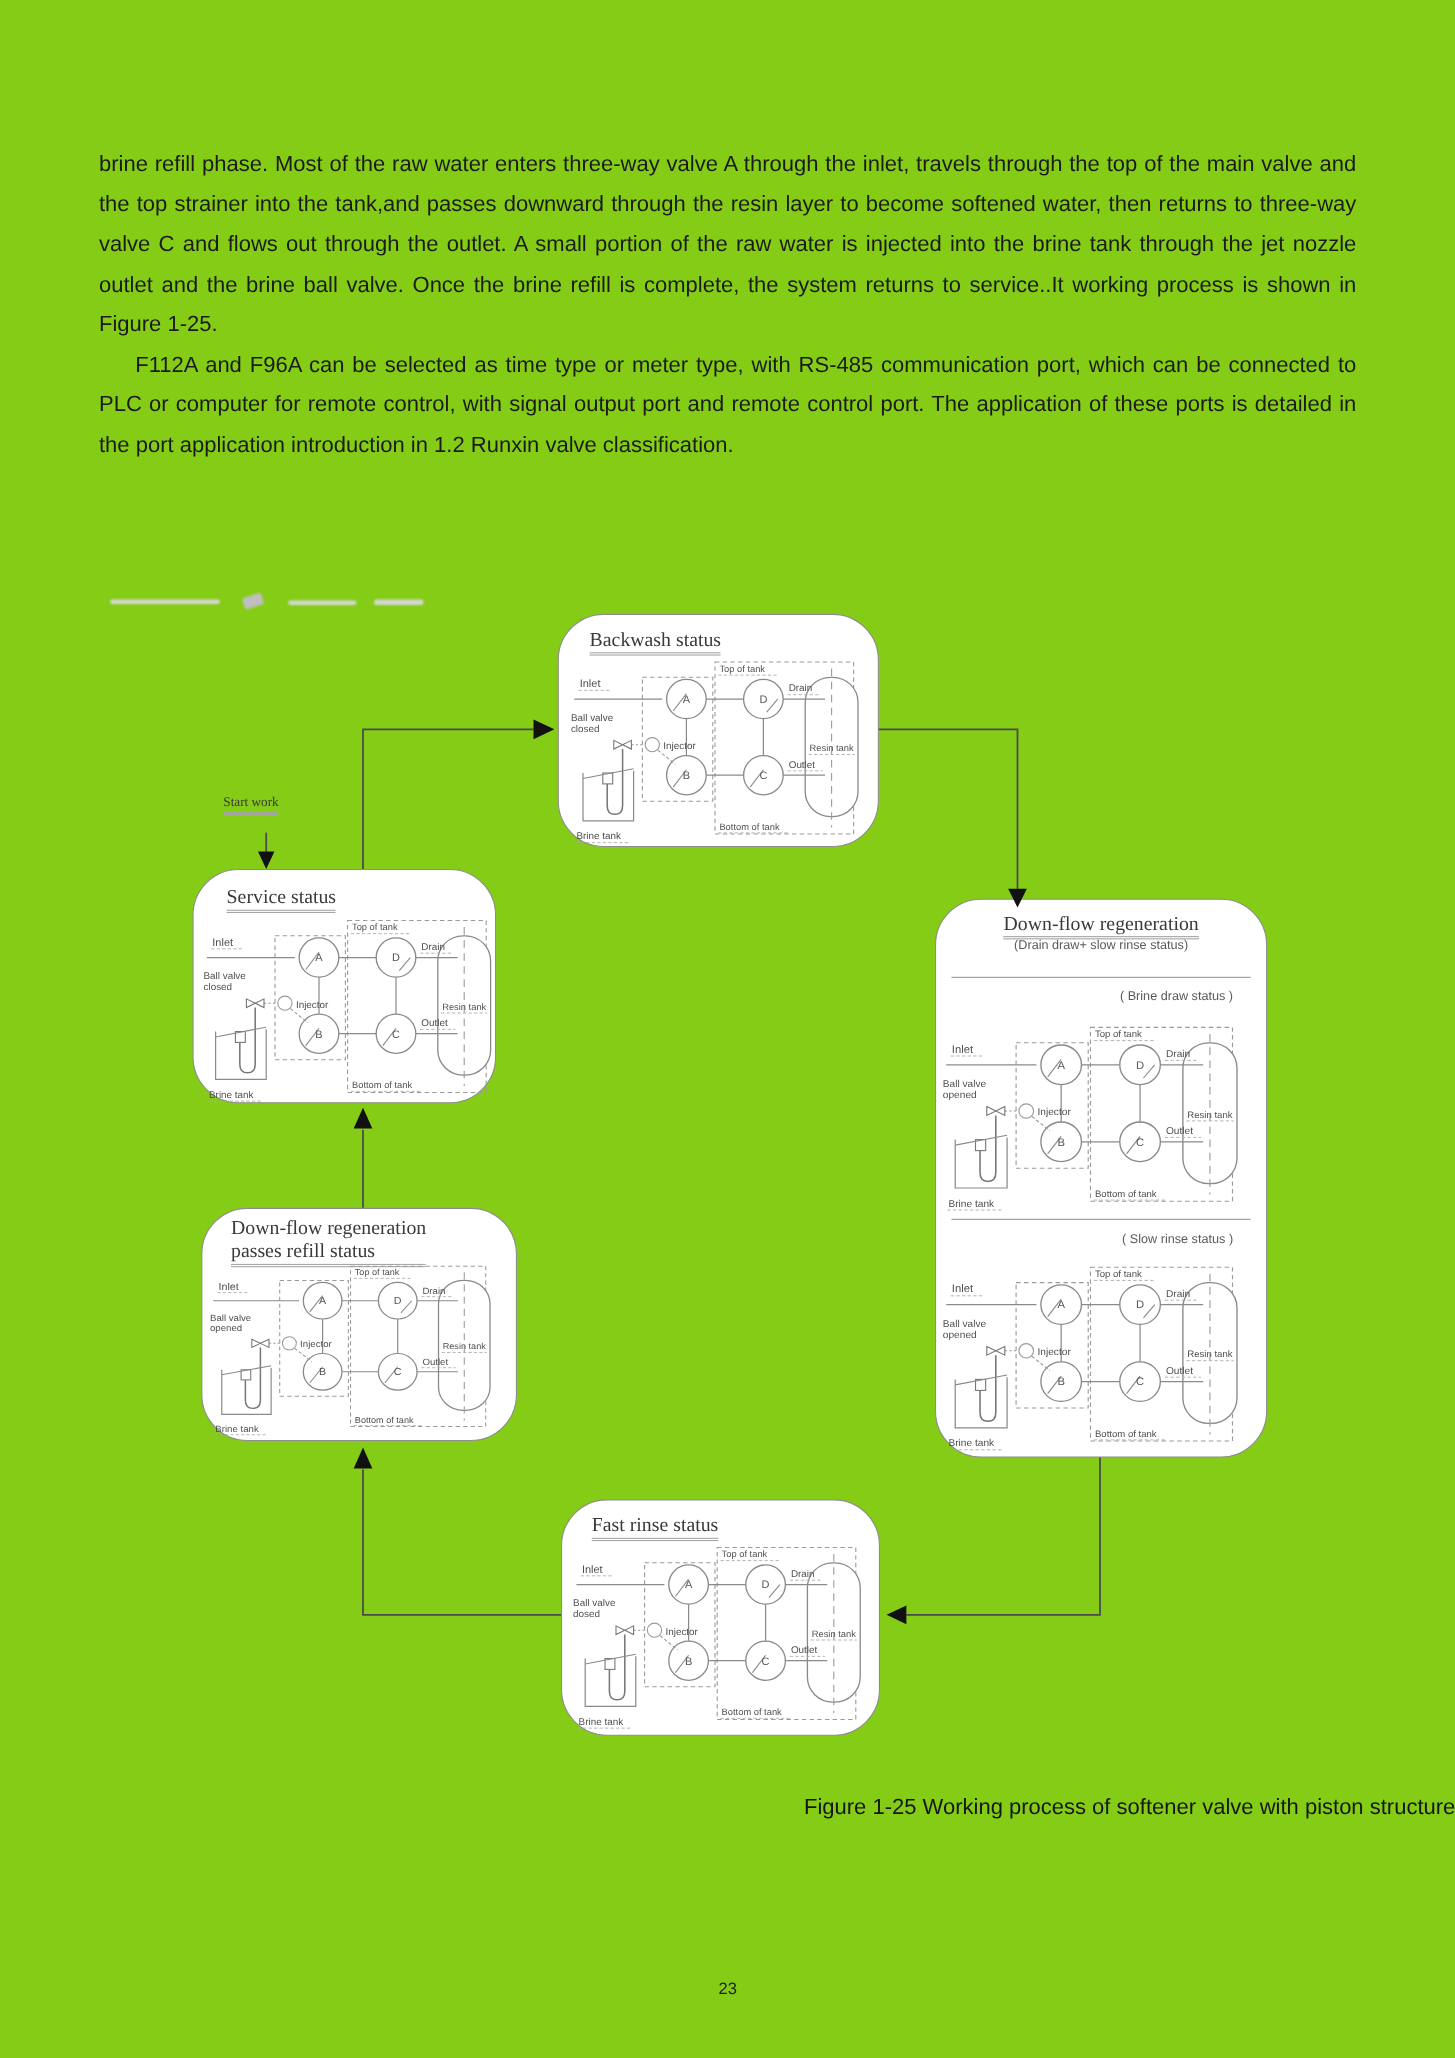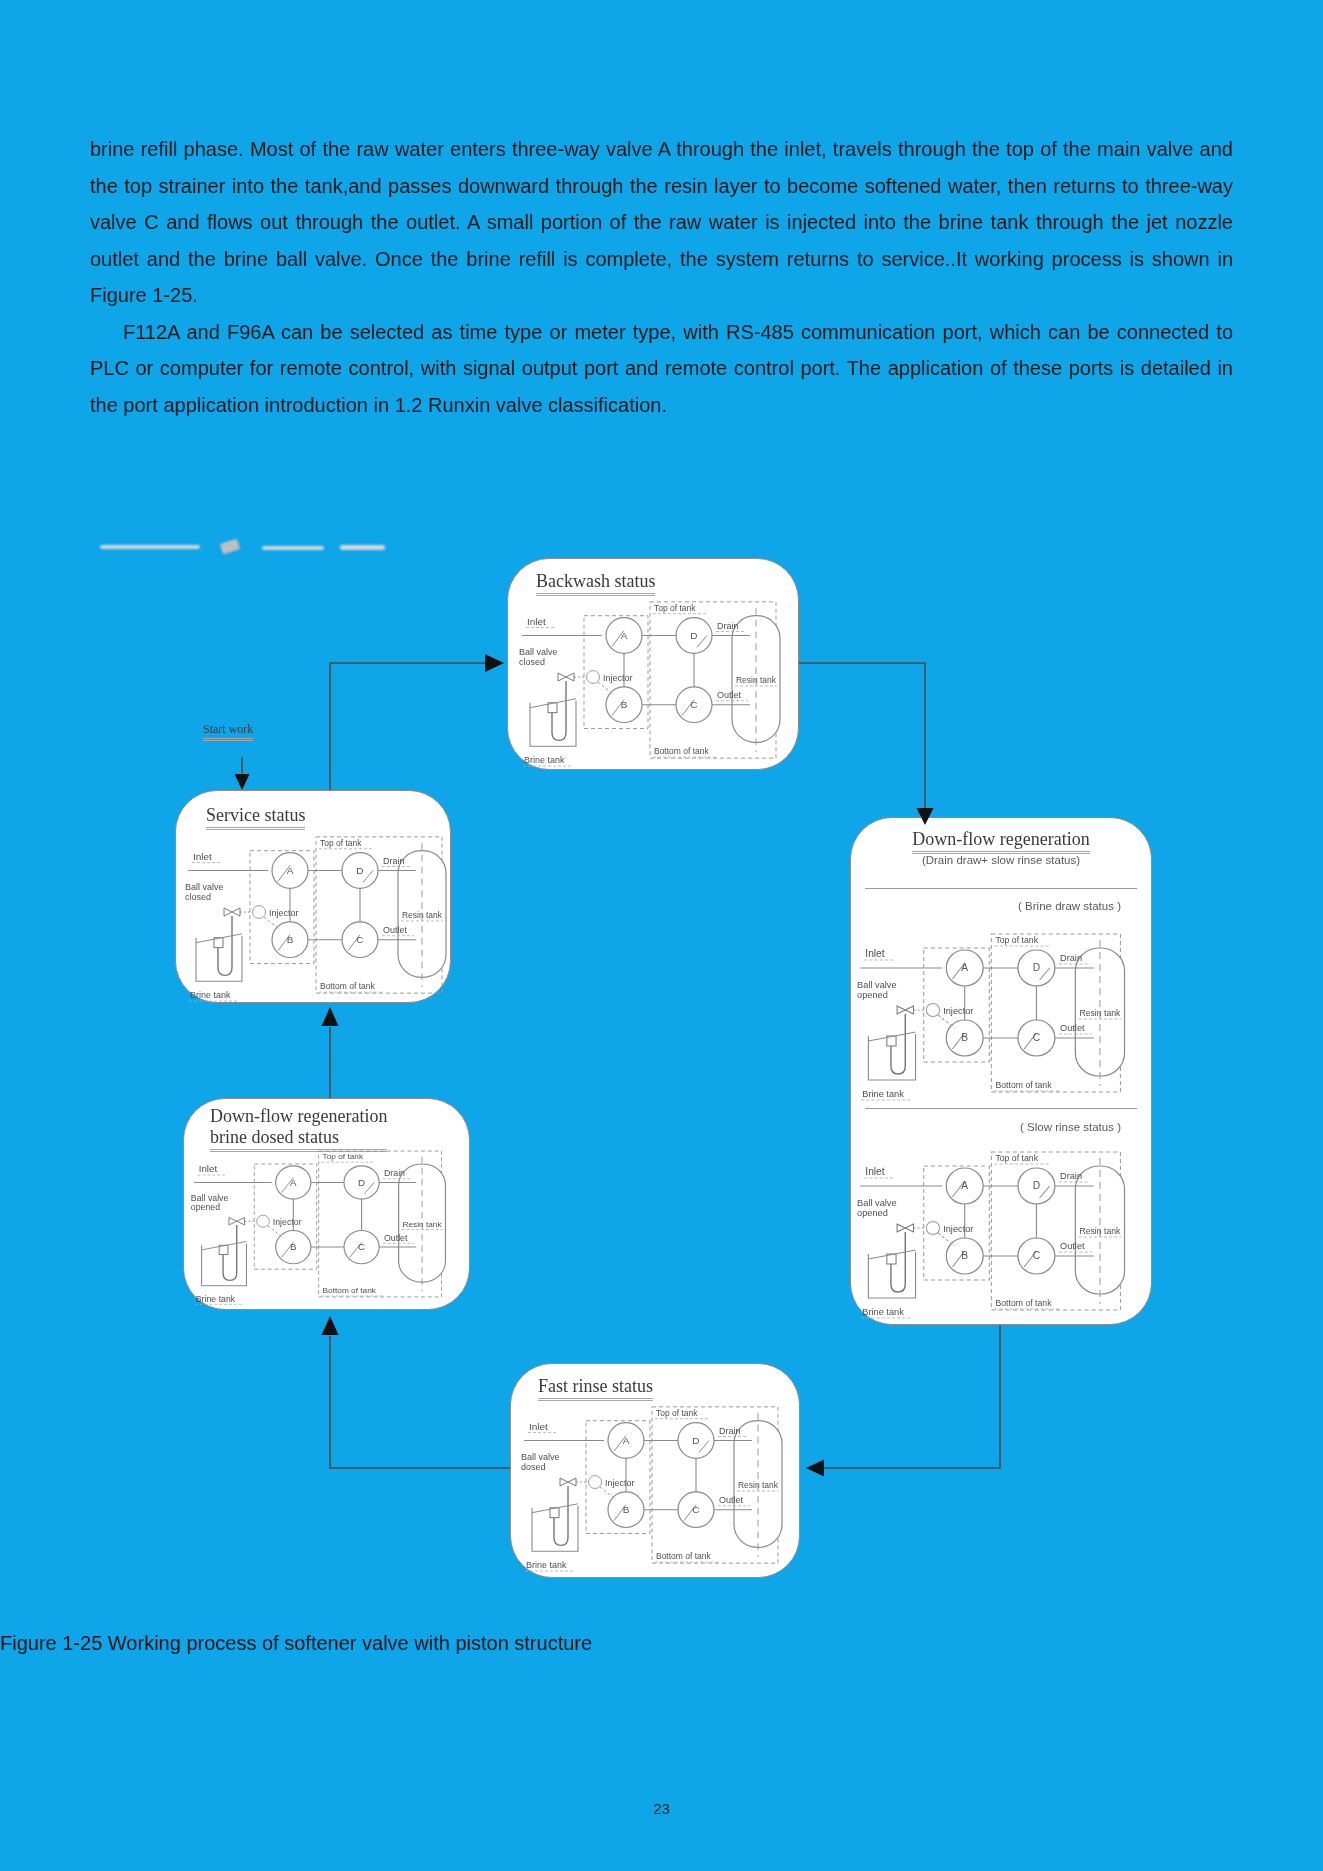--- a/index.html
+++ b/index.html
@@ -1,35 +1,35 @@
 <!DOCTYPE html>
 <html><head>
 <meta charset="utf-8">
 <style>
   html,body{margin:0;padding:0;background:#ffffff;}
-  .page{position:relative;width:1323px;height:1871px;background:#0ea5e9;overflow:hidden;
+  .page{position:relative;width:1323px;height:1871px;background:#84cc16;overflow:hidden;
         font-family:"Liberation Sans",sans-serif;}
   .body-text{position:absolute;left:90px;top:131px;width:1143px;font-size:20px;
              line-height:36.5px;text-align:justify;color:#1b1b1b;}
   .para{margin:0;}
   .para.indent{text-indent:33px;}
   .smudge{position:absolute;background:#d6d6d6;filter:blur(1.2px);border-radius:2px;}
   .status-box{position:absolute;border:1.5px solid #8d8d8d;border-radius:42px;background:#fff;box-sizing:border-box;}
   .box-title{font-family:"Liberation Serif","DejaVu Serif",serif;font-size:18px;color:#3a3a3a;
              border-bottom:3px double #a6a6a6;padding-bottom:1px;display:inline-block;line-height:1.18;}
   .title-slot{position:absolute;}
   .subtitle{position:absolute;width:100%;text-align:center;font-size:11.5px;color:#5a5a5a;}
   .section-label{position:absolute;font-size:11.5px;color:#5a5a5a;}
   .divider{position:absolute;height:1px;background:#9a9a9a;}
   .start-label{position:absolute;font-family:"Liberation Serif","DejaVu Serif",serif;font-size:12px;
                color:#3a3a3a;border-bottom:3px double #a6a6a6;padding-bottom:1px;}
   .mini-diagram{position:absolute;overflow:visible;}
   .mini-diagram text{font-family:"Liberation Sans",sans-serif;}
   .connectors{position:absolute;left:0;top:0;pointer-events:none;}
-  .caption{position:absolute;left:0;width:100%;text-align:left;top:1632px;font-size:20px;color:#161616;}
+  .caption{position:absolute;left:0;width:100%;text-align:right;top:1632px;font-size:20px;color:#161616;}
   .page-num{position:absolute;left:0;width:100%;text-align:center;top:1800px;font-size:15px;color:#222;}
 </style>
 </head>
 <body>
 
 <div class="page">
 
   <div class="body-text">
     <p class="para">brine refill phase. Most of the raw water enters three-way valve A through the inlet, travels through the top of the main valve and the top strainer into the tank,and passes downward through the resin layer to become softened water, then returns to three-way valve C and flows out through the outlet. A small portion of the raw water is injected into the brine tank through the jet nozzle outlet and the brine ball valve. Once the brine refill is complete, the system returns to service..It working process is shown in Figure 1-25.</p>
     <p class="para indent">F112A and F96A can be selected as time type or meter type, with RS-485 communication port, which can be connected to PLC or computer for remote control, with signal output port and remote control port. The application of these ports is detailed in the port application introduction in 1.2 Runxin valve classification.</p>
@@ -64,21 +64,21 @@
       <div class="divider" style="left:14px;right:14px;top:70px;"></div>
       <div class="section-label" style="top:82px;right:30px;">( Brine draw status )</div>
       <div class="divider" style="left:14px;right:14px;top:290px;"></div>
       <div class="section-label" style="top:303px;right:30px;">( Slow rinse status )</div>
     </div>
 
     <div class="status-box" style="left:183px;top:1098px;width:287px;height:212px;">
       <div class="title-slot" style="left:26px;top:7px;">
         <span class="box-title">
           <span>Down-flow regeneration</span><br>
-          <span>brine dosed status</span>
+          <span>passes refill status</span>
         </span>
       </div>
     </div>
 
     <div class="status-box" style="left:510px;top:1363px;width:290px;height:215px;">
       <div class="title-slot" style="left:27px;top:12px;">
         <span class="box-title">Fast rinse status</span>
       </div>
     </div>
 

